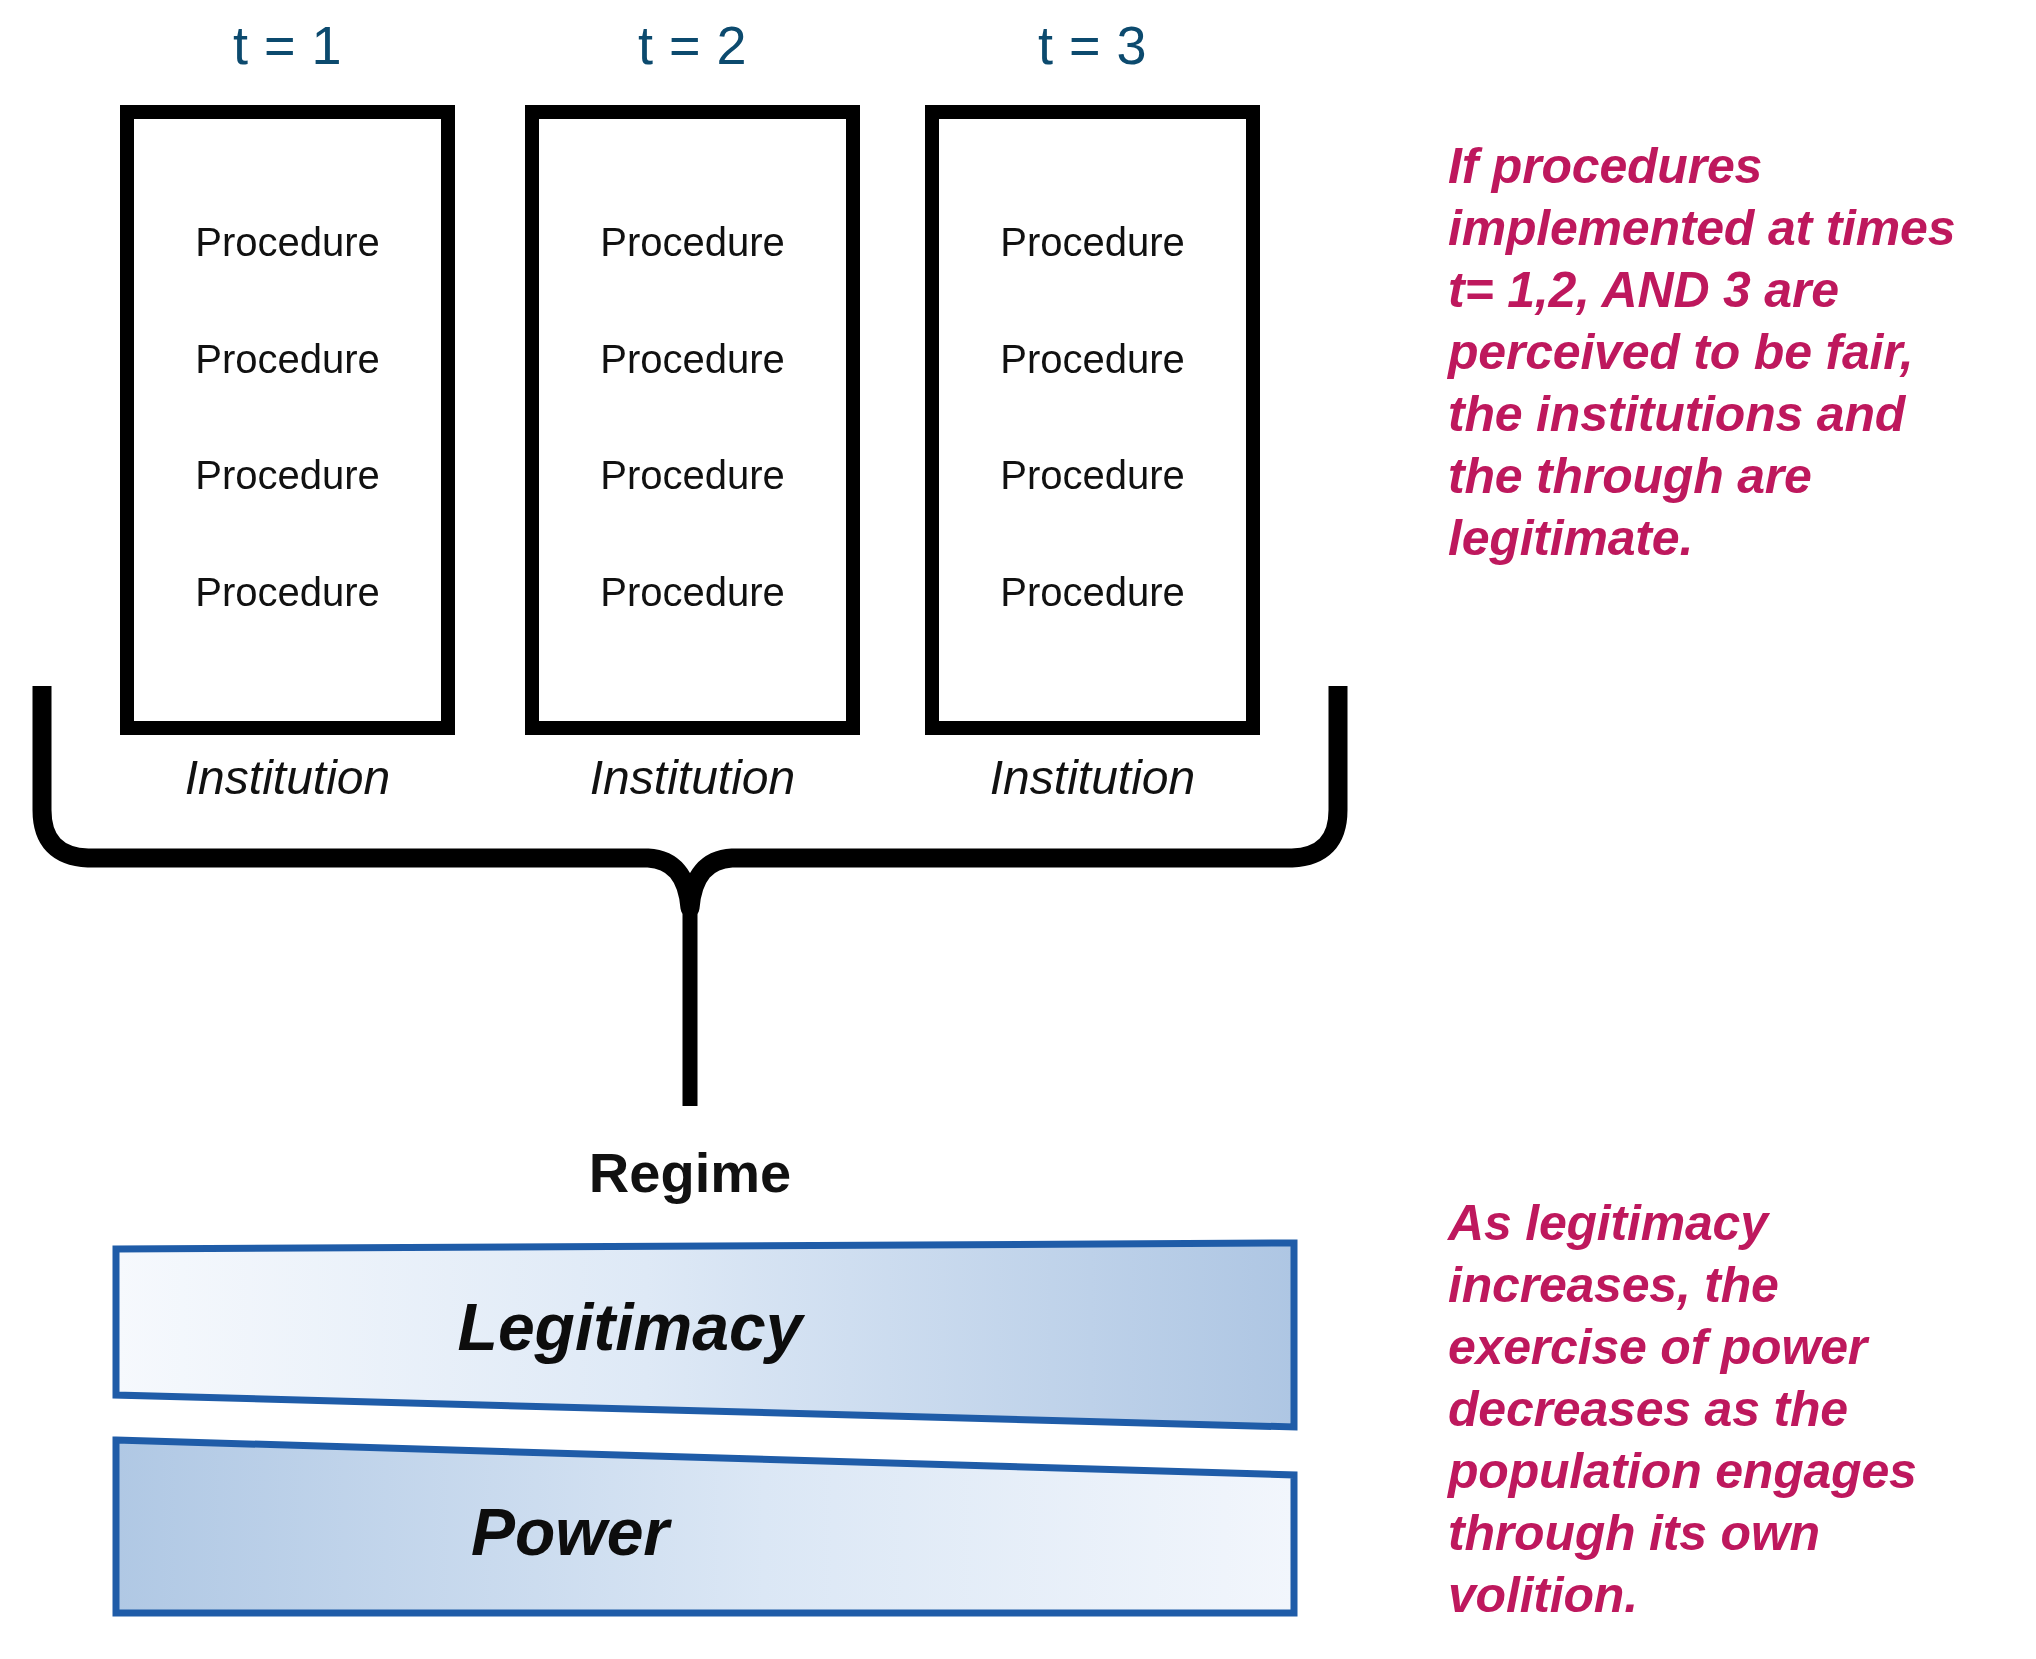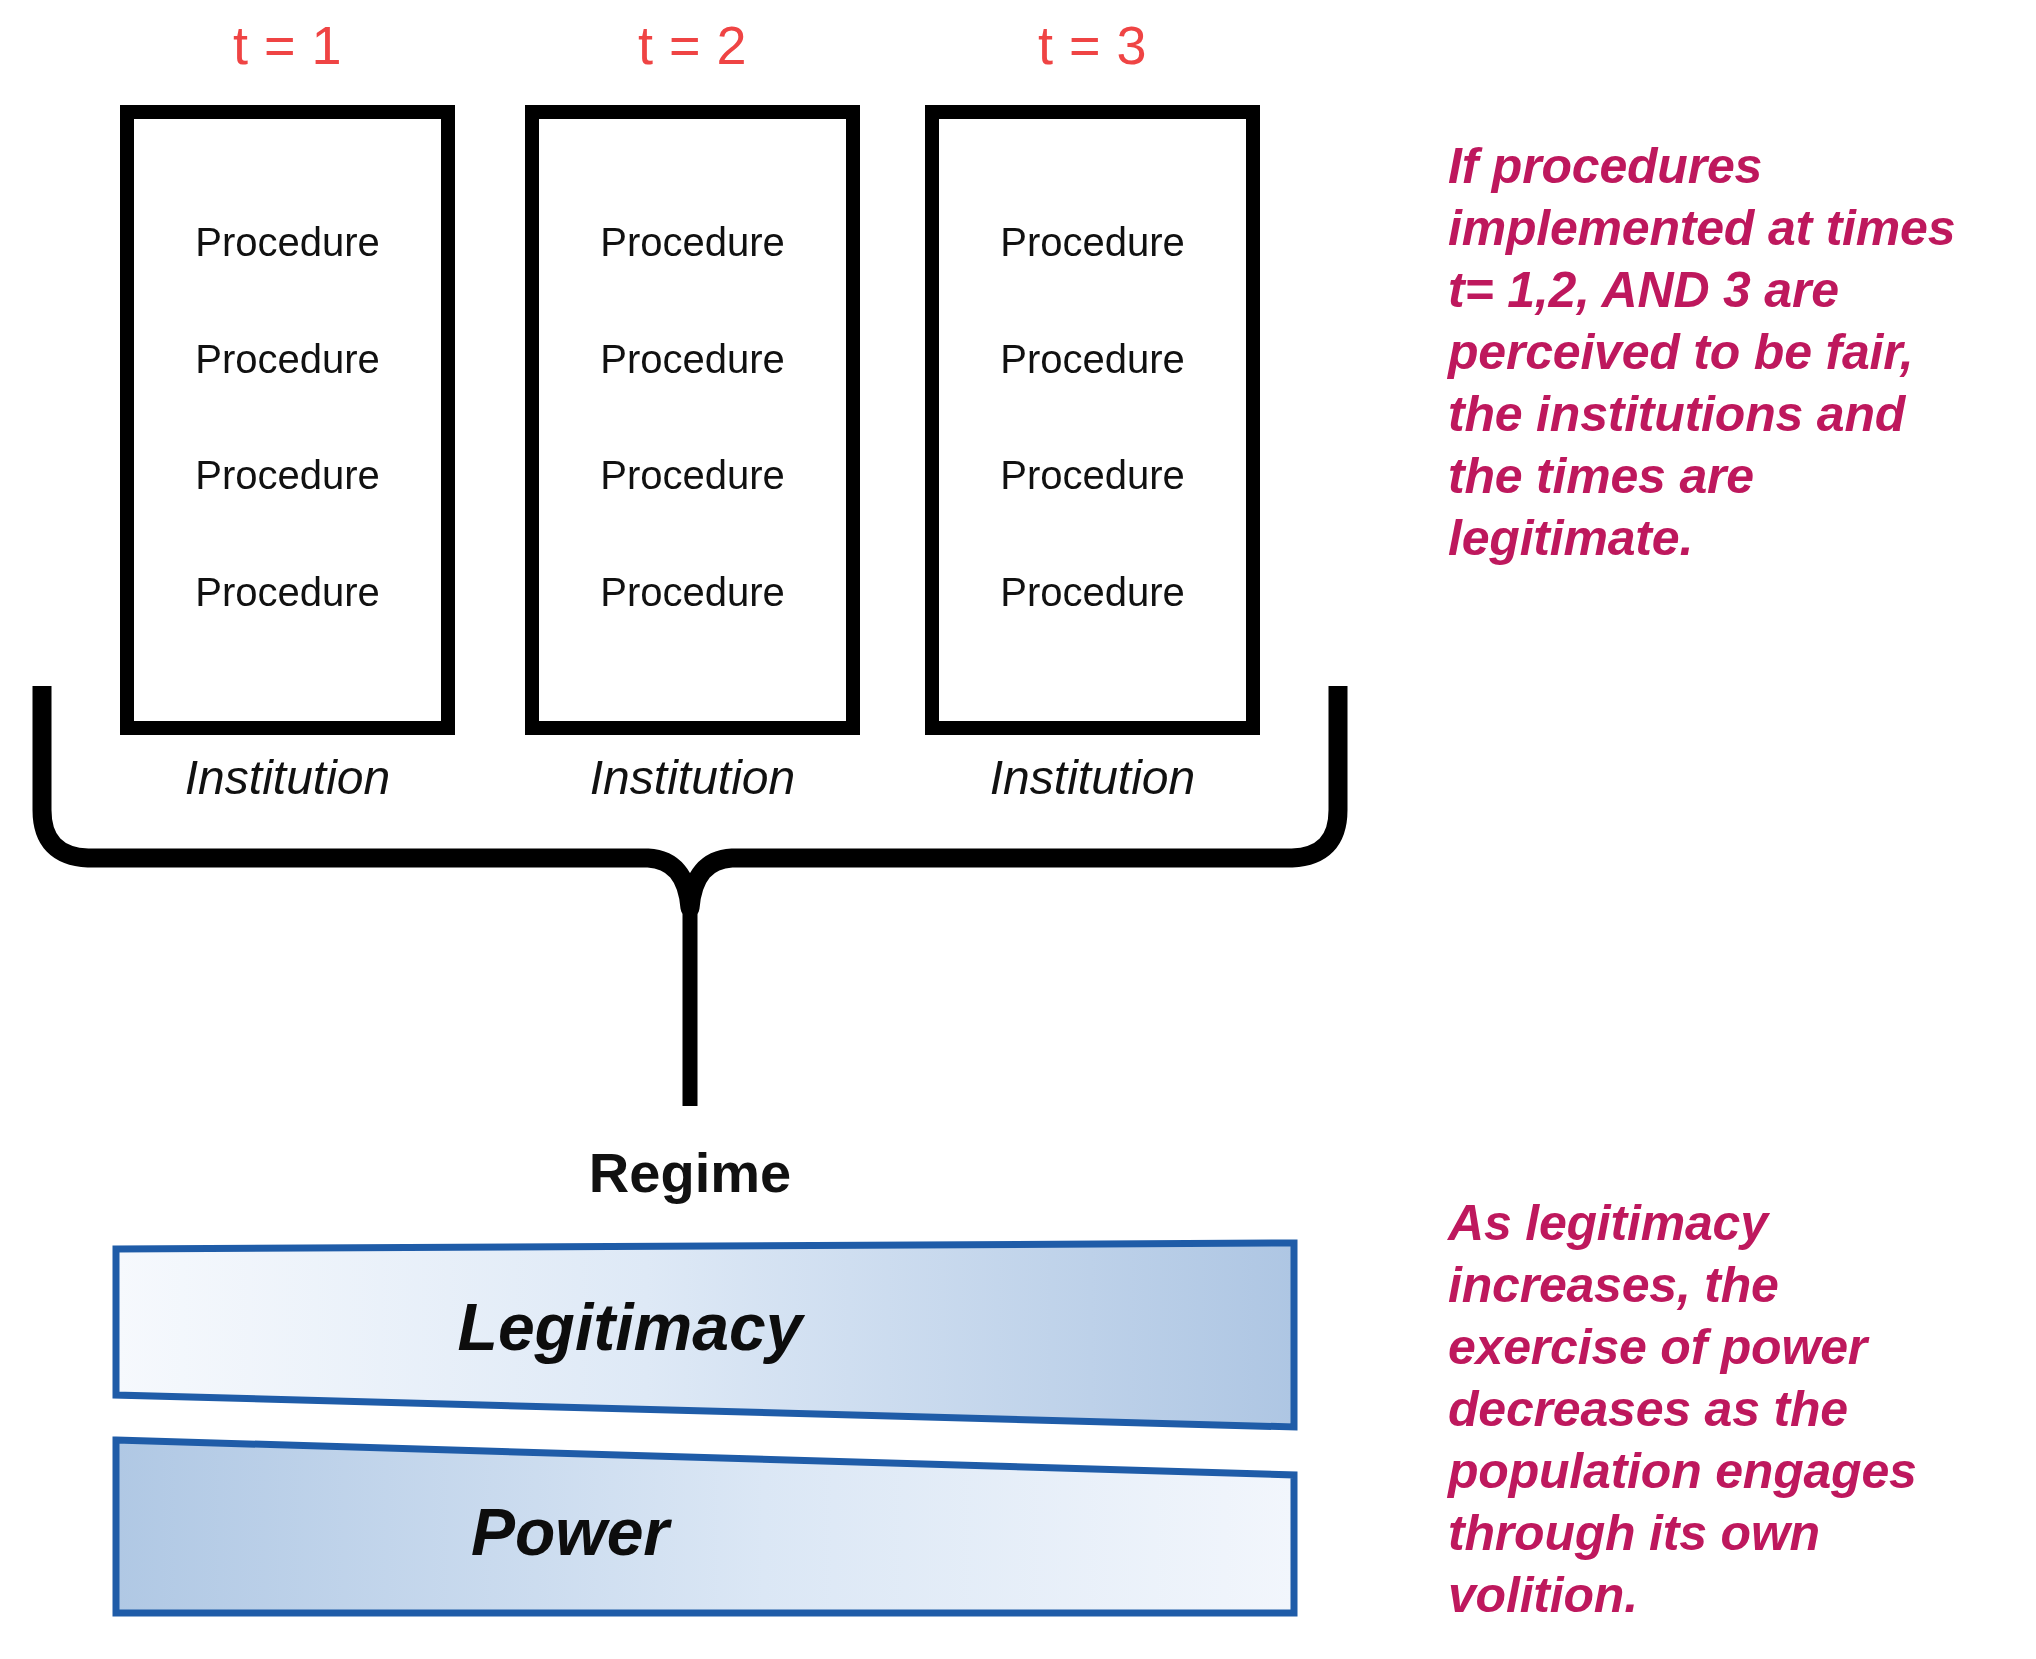--- a/index.html
+++ b/index.html
@@ -21,21 +21,21 @@
     left: 0; top: 0;
     width: 2036px;
     height: 1659px;
   }
 
   
   .time-label {
     position: absolute;
     font-size: 54px;
     font-weight: 400;
-    color: #ef4444;
+    color: #0c4a6e;
     text-align: center;
     letter-spacing: 0.5px;
     white-space: nowrap;
   }
 
   
   .inst-box {
     position: absolute;
     box-sizing: border-box;
     border: 14px solid #000000;
@@ -186,21 +186,21 @@
       <text class="wedge-text" x="460" y="320">Power</text>
     </g>
   </svg>
 
   <div class="note" style="left:1448px; top:135px; width:560px;">
     <span class="note-line">If procedures</span>
     <span class="note-line">implemented at times</span>
     <span class="note-line">t= 1,2, AND 3 are</span>
     <span class="note-line">perceived to be fair,</span>
     <span class="note-line">the institutions and</span>
-    <span class="note-line">the times are</span>
+    <span class="note-line">the through are</span>
     <span class="note-line">legitimate.</span>
   </div>
 
   <div class="note" style="left:1448px; top:1192px; width:560px;">
     <span class="note-line">As legitimacy</span>
     <span class="note-line">increases, the</span>
     <span class="note-line">exercise of power</span>
     <span class="note-line">decreases as the</span>
     <span class="note-line">population engages</span>
     <span class="note-line">through its own</span>

